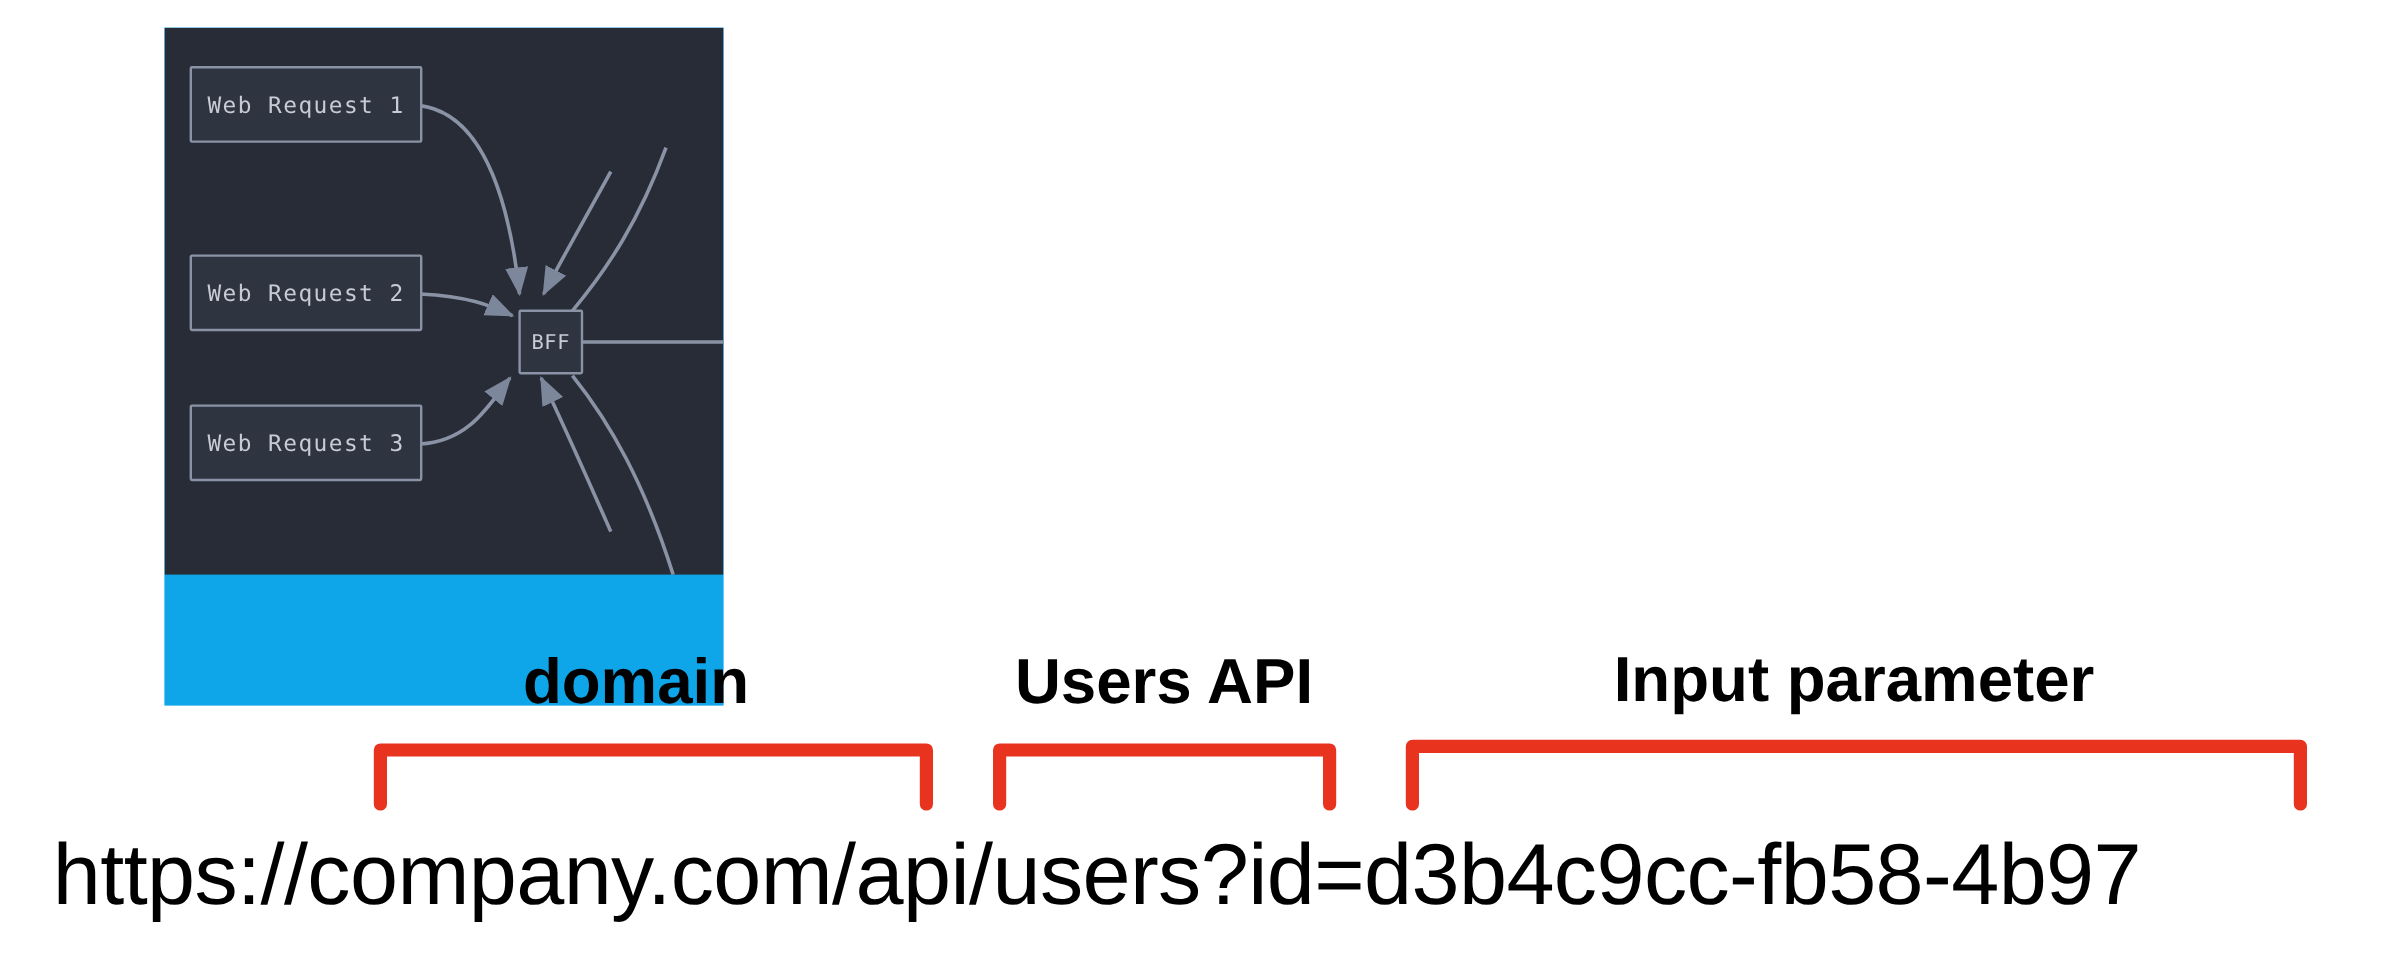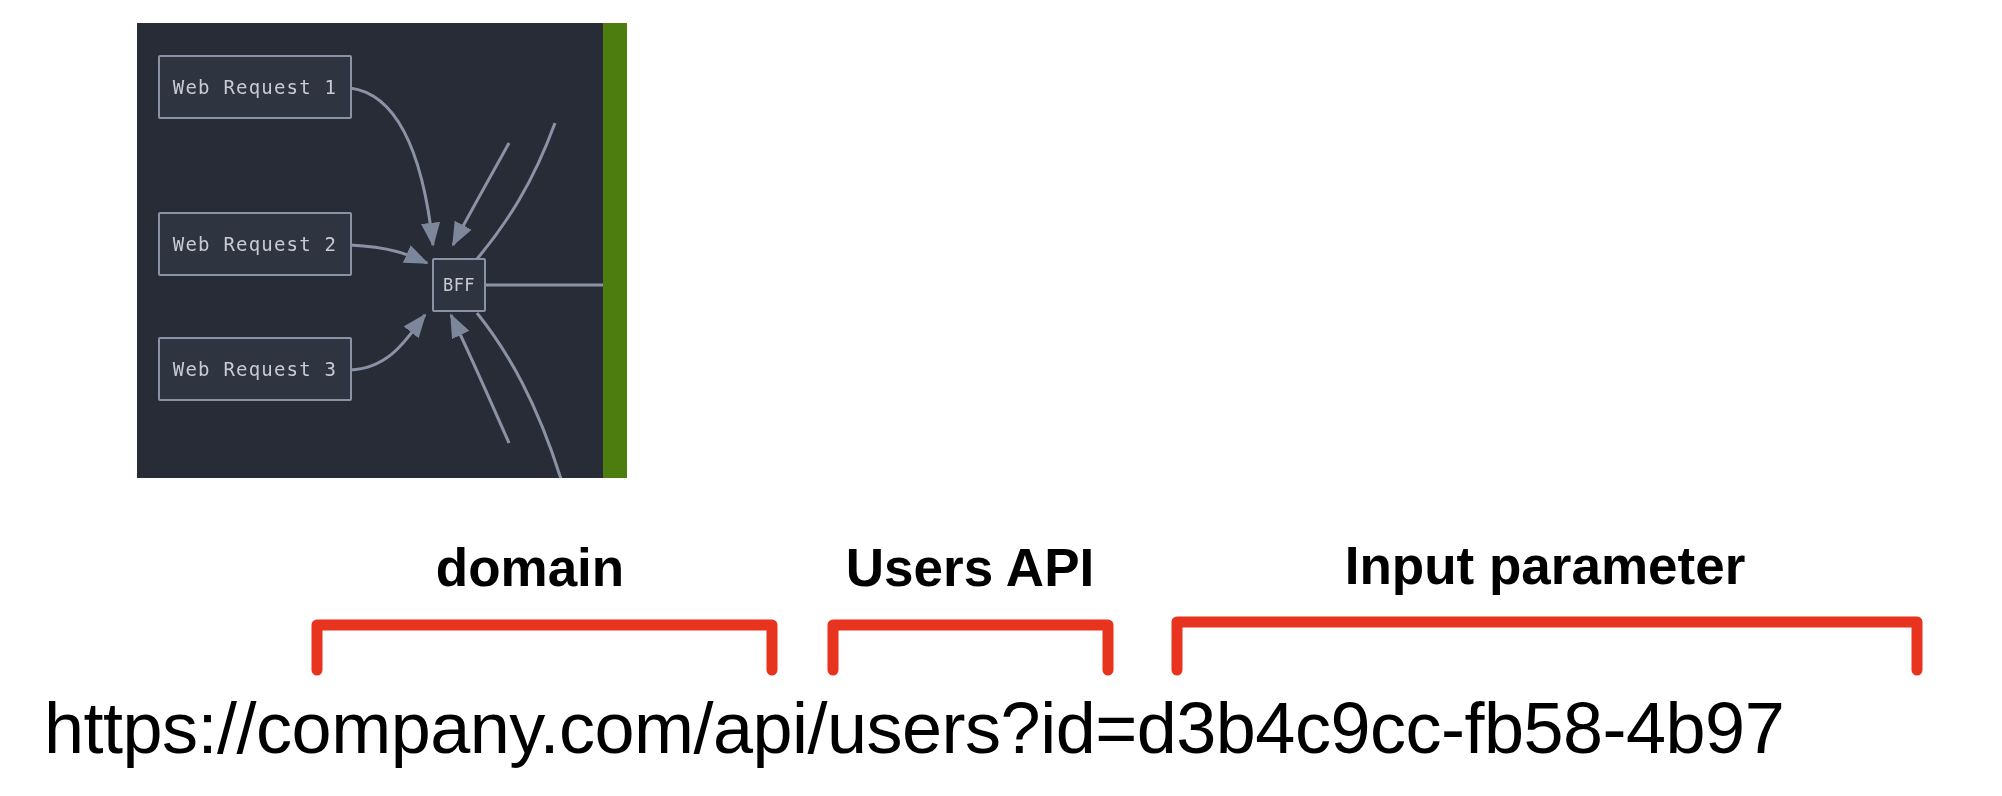--- a/index.html
+++ b/index.html
@@ -16,24 +16,23 @@
     font-family: "Liberation Sans", sans-serif;
     -webkit-font-smoothing: antialiased;
   }
 
   
   #diagram-panel {
     position: absolute;
     left: 137px;
     top: 23px;
     width: 466px;
-    height: 455px;
-    background: #4d7c0f;
+    height: 565px;
+    background: #0ea5e9;
     overflow: hidden;
-    padding-left: 24px;
   }
   #diagram-svg {
     position: absolute;
     left: 0;
     top: 0;
     width: 466px;
     height: 456px;
     display: block;
   }
   .node-box-label {

